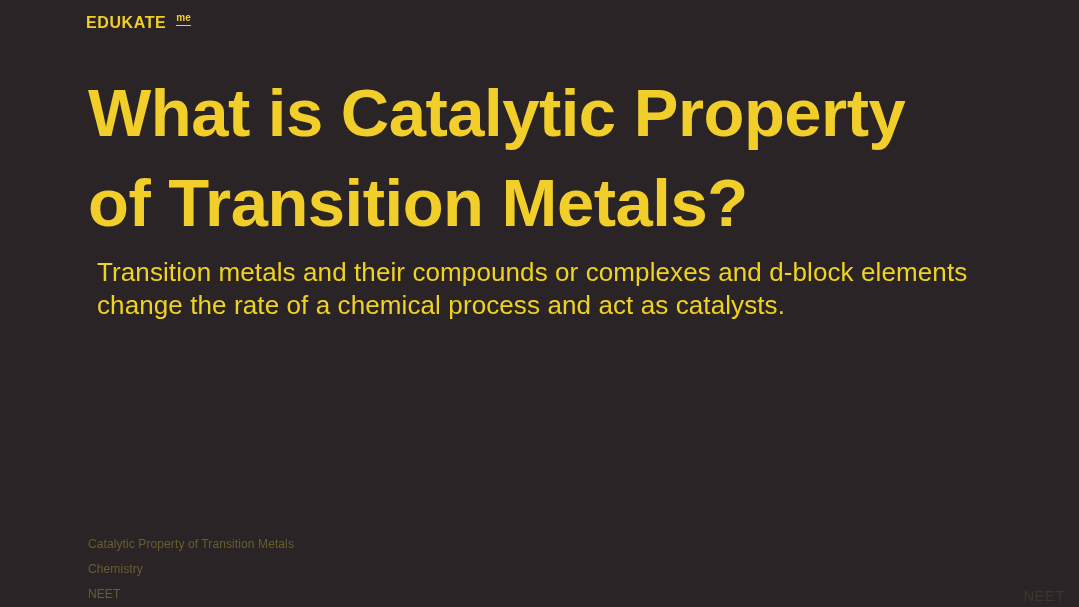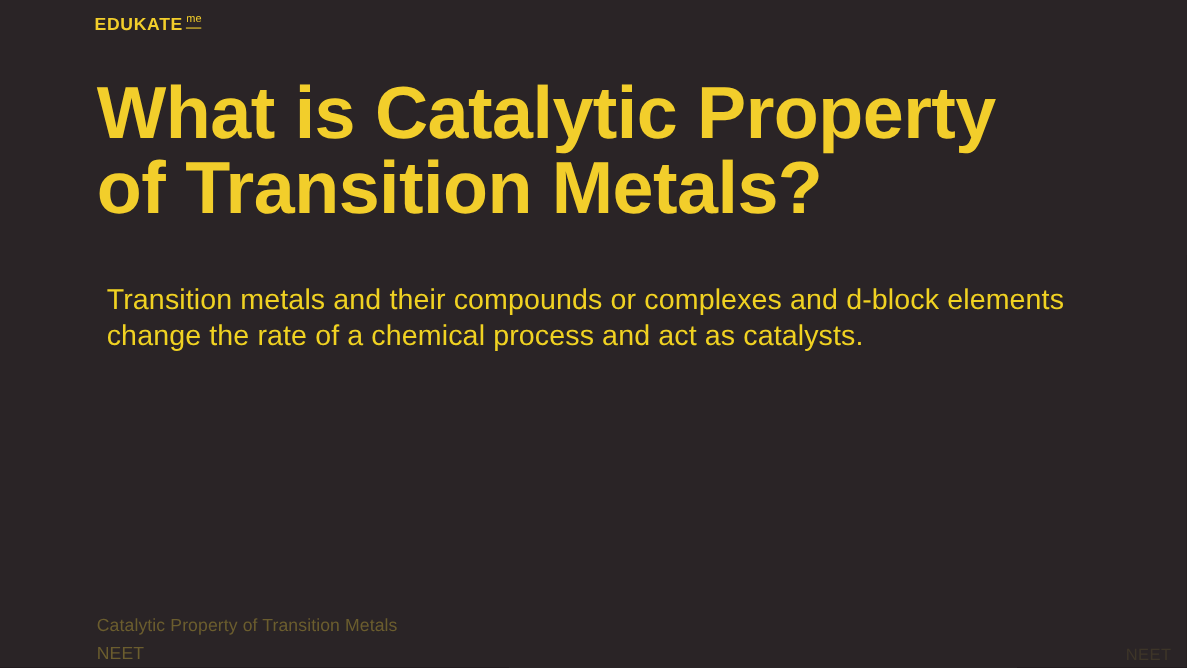--- a/index.html
+++ b/index.html
@@ -35,25 +35,25 @@
     font-family: Liberation Sans, sans-serif;
     font-weight: bold;
     font-size: 16px;
     letter-spacing: 0.6px;
     color: #f2ce2b;
     line-height: 1;
   }
   .logo-sup {
     position: relative;
     font-family: "Liberation Sans", sans-serif;
-    font-weight: normal;
+    font-weight: bold;
     font-size: 10px;
     color: #f2ce2b;
     line-height: 1;
-    margin-left: 3px;
+    margin-left: 10px;
     top: -2px;
     padding-bottom: 2px;
   }
   .logo-sup::after {
     content: "";
     position: absolute;
     left: 0;
     right: 0;
     bottom: -1px;
     height: 1.5px;
@@ -63,21 +63,21 @@
   
   .title {
     position: absolute;
     left: 88px;
     top: 68px;
     width: 890px;
     margin: 0;
     font-family: "Liberation Sans", sans-serif;
     font-weight: bold;
     font-size: 67px;
-    line-height: 69px;
+    line-height: 90px;
     letter-spacing: -0.5px;
     color: #f2ce2b;
   }
 
   
   .body-text {
     position: absolute;
     left: 89px;
     top: 248px;
     width: 900px;
@@ -89,21 +89,21 @@
     letter-spacing: 0.1px;
     color: #f0d222;
   }
 
   
   .footer {
     position: absolute;
     left: 88px;
     bottom: 0px;
     font-family: "Liberation Sans", sans-serif;
-    font-size: 16px;
+    font-size: 12px;
     line-height: 25px;
     color: #6b5d2e;
     letter-spacing: 0.1px;
   }
   .footer-line {
     display: block;
     white-space: nowrap;
   }
 
   
@@ -128,18 +128,19 @@
     <span class="logo-word">EDUKATE</span>
     <span class="logo-sup">me</span>
   </div>
 
   <h1 class="title">What is Catalytic Property of Transition Metals?</h1>
 
   <p class="body-text">Transition metals and their compounds or complexes and d-block elements change the rate of a chemical process and act as catalysts.</p>
 
   <div class="footer">
     <span class="footer-line">Catalytic Property of Transition Metals</span>
+    <span class="footer-line">Chemistry</span>
     <span class="footer-line">NEET</span>
   </div>
 
   <div class="watermark">NEET</div>
 
 </div>
 
 </body></html>

